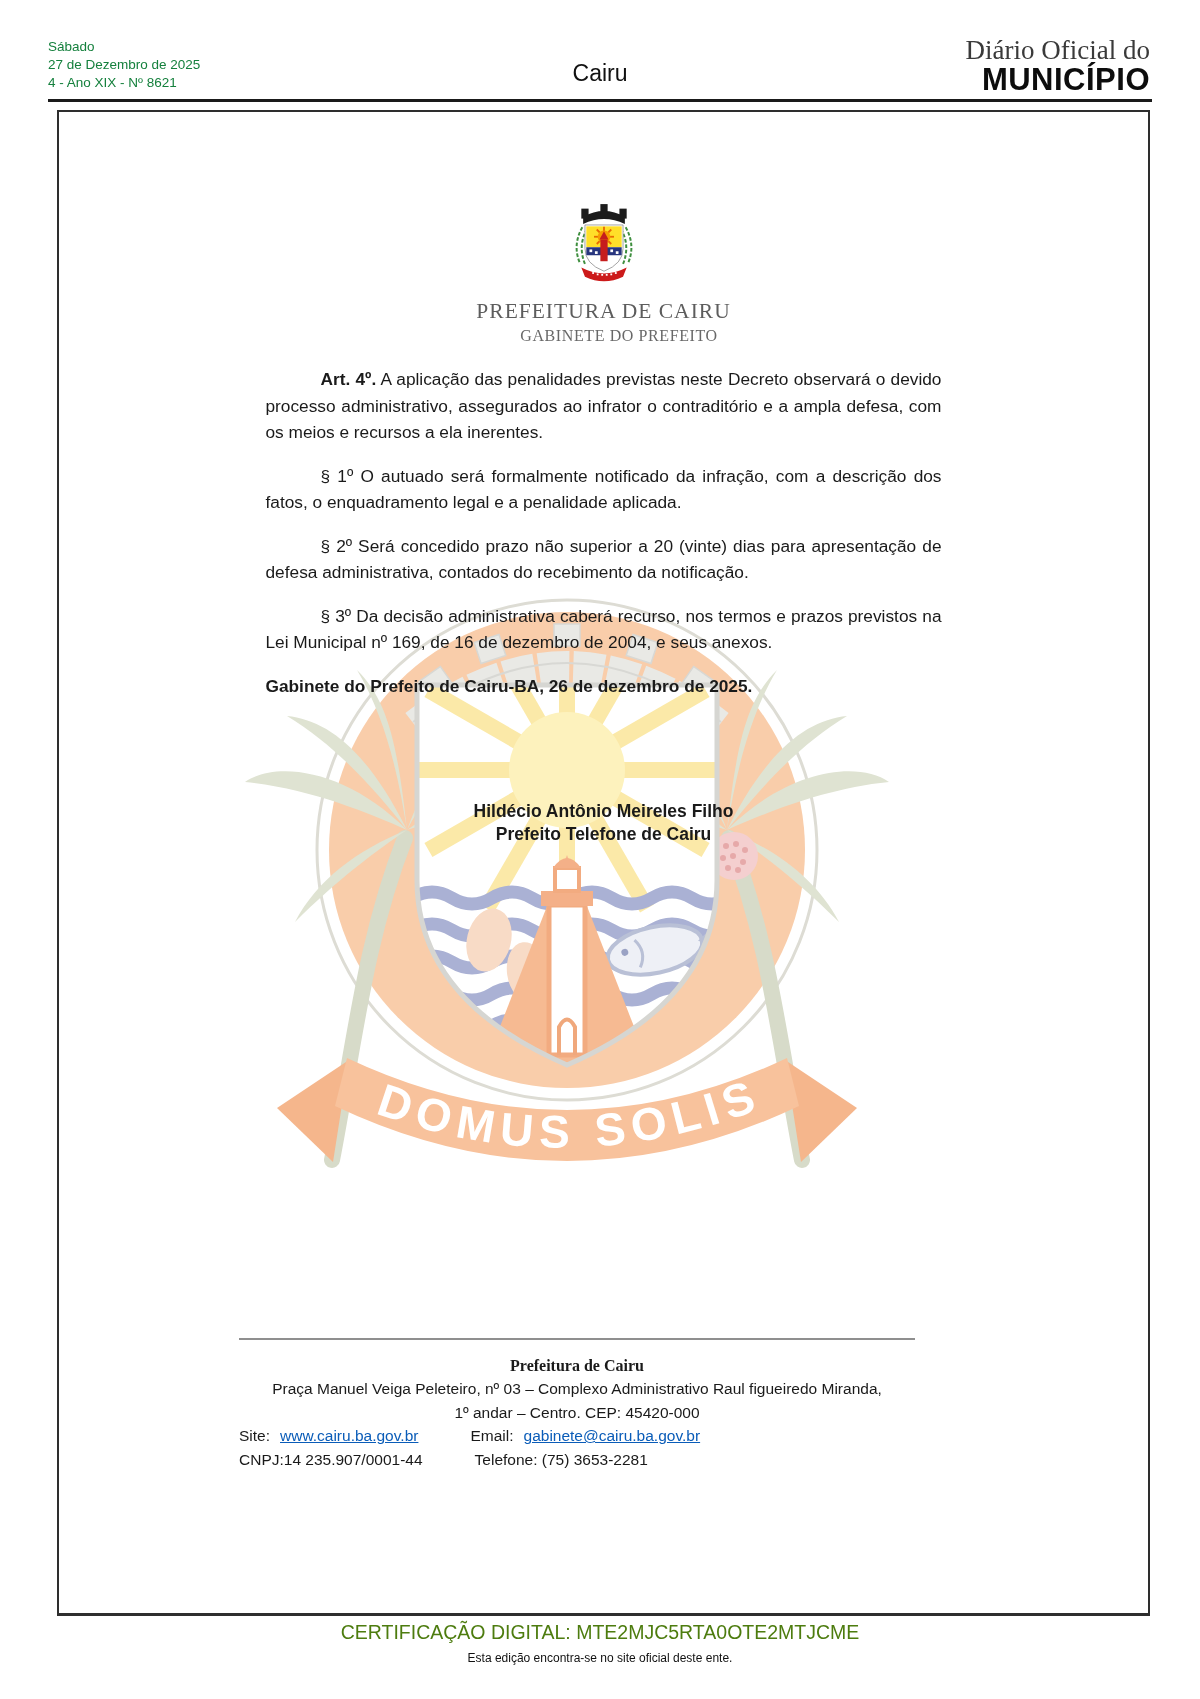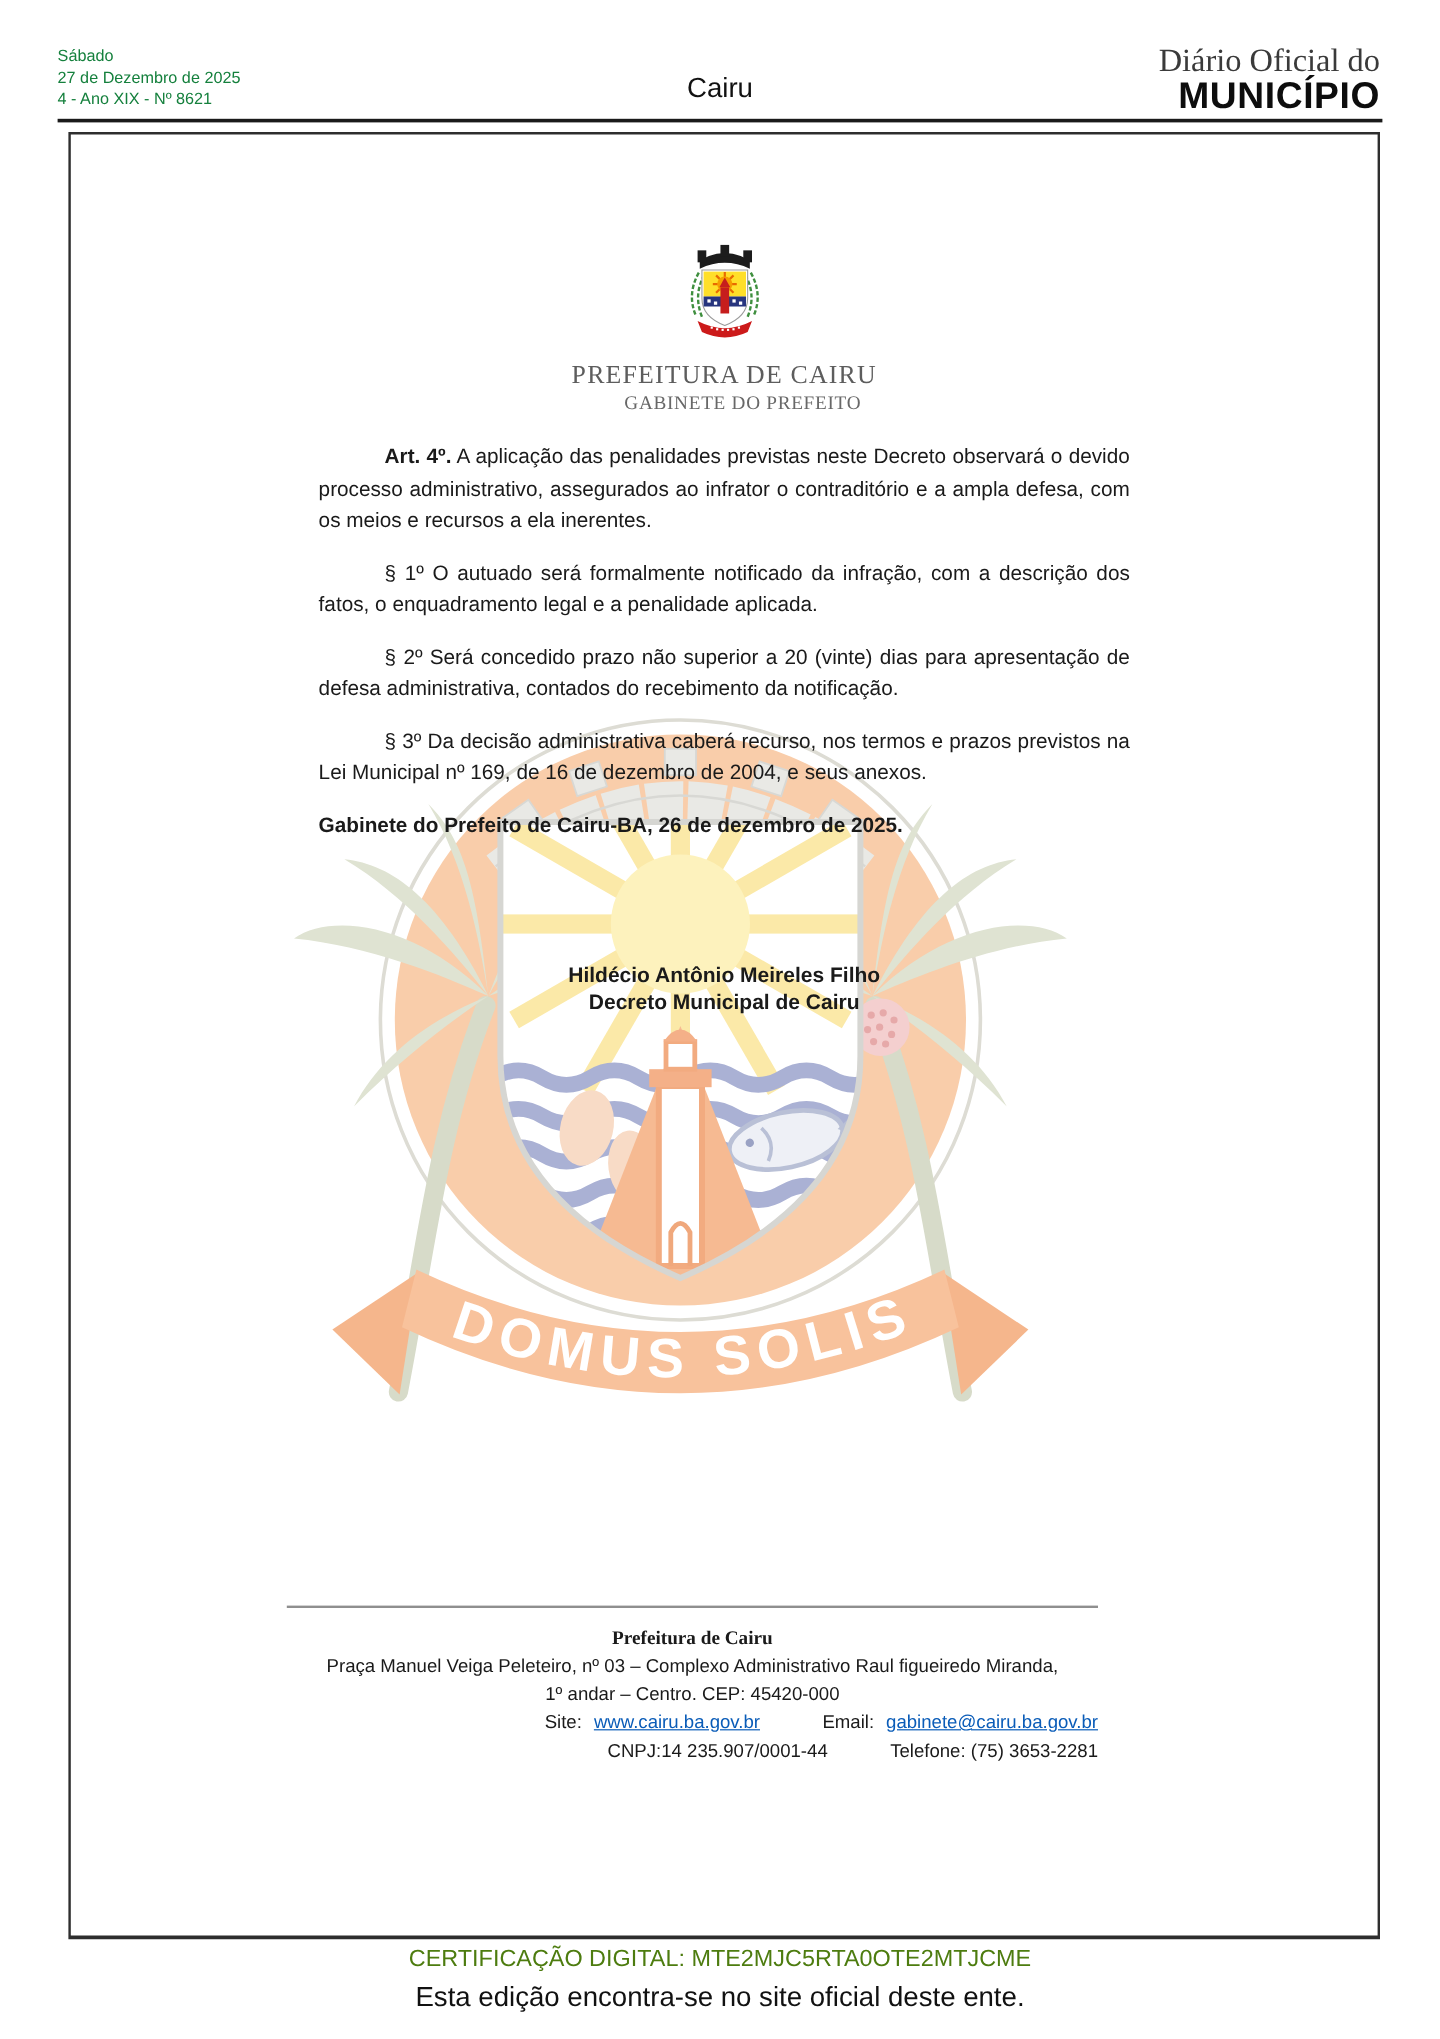--- a/index.html
+++ b/index.html
@@ -30,27 +30,27 @@
   .dateline{margin:44px 0 0;text-align:center;font-weight:bold;font-size:17.5px;text-indent:0 !important;}
   .sig-block{margin-top:101px;text-align:center;font-weight:bold;font-size:17.5px;line-height:22.5px;}
 
   
   .watermark{position:absolute;left:178px;top:408px;width:660px;height:660px;z-index:0;pointer-events:none;}
 
   
   .foot-divider{position:absolute;left:180px;top:1226px;width:676px;height:2px;background:#8f8f8f;}
   .doc-footer{position:absolute;left:180px;top:1242px;width:676px;text-align:center;line-height:23.4px;font-size:15.5px;}
   .doc-footer .forg{font-family:"Liberation Serif",serif;font-weight:bold;font-size:16px;}
-  .flinkrow{display:flex;justify-content:flex-end;gap:10px;}
+  .flinkrow{display:flex;justify-content:flex-start;gap:10px;}
   .flinkrow .gap{width:32px;}
   a.flink{color:#0a5cb8;text-decoration:underline;cursor:pointer;}
 
   
   .cert1{position:absolute;left:0;right:0;top:1621px;text-align:center;font-size:19.5px;color:#4d7c0f;}
-  .cert2{position:absolute;left:0;right:0;top:1651px;text-align:center;font-size:23px;color:#111;}
+  .cert2{position:absolute;left:0;right:0;top:1651px;text-align:center;font-size:12px;color:#111;}
 </style>
 </head>
 <body>
 
 <div class="page">
 
   <div class="hdr-left">
     <div>Sábado</div>
     <div>27 de Dezembro de 2025</div>
     <div>4 - Ano XIX - Nº 8621</div>
@@ -224,21 +224,21 @@
     <div class="body-col">
       <p><span class="lead">Art. 4º.</span><span> A aplicação das penalidades previstas neste Decreto observará o devido processo administrativo, assegurados ao infrator o contraditório e a ampla defesa, com os meios e recursos a ela inerentes.</span></p>
       <p><span class="lead"></span><span>§ 1º O autuado será formalmente notificado da infração, com a descrição dos fatos, o enquadramento legal e a penalidade aplicada.</span></p>
       <p><span class="lead"></span><span>§ 2º Será concedido prazo não superior a 20 (vinte) dias para apresentação de defesa administrativa, contados do recebimento da notificação.</span></p>
       <p><span class="lead"></span><span>§ 3º Da decisão administrativa caberá recurso, nos termos e prazos previstos na Lei Municipal nº 169, de 16 de dezembro de 2004, e seus anexos.</span></p>
 
       <p class="dateline">Gabinete do Prefeito de Cairu-BA, 26 de dezembro de 2025.</p>
 
       <div class="sig-block">
         <div>Hildécio Antônio Meireles Filho</div>
-        <div>Decreto Municipal de Cairu</div>
+        <div>Prefeito Telefone de Cairu</div>
       </div>
     </div>
 
     <div class="foot-divider"></div>
     <div class="doc-footer">
       <div class="forg">Prefeitura de Cairu</div>
       <div>Praça Manuel Veiga Peleteiro, nº 03 – Complexo Administrativo Raul figueiredo Miranda,</div>
       <div>1º andar – Centro. CEP: 45420-000</div>
       <div class="flinkrow">
         <span>Site:</span>

